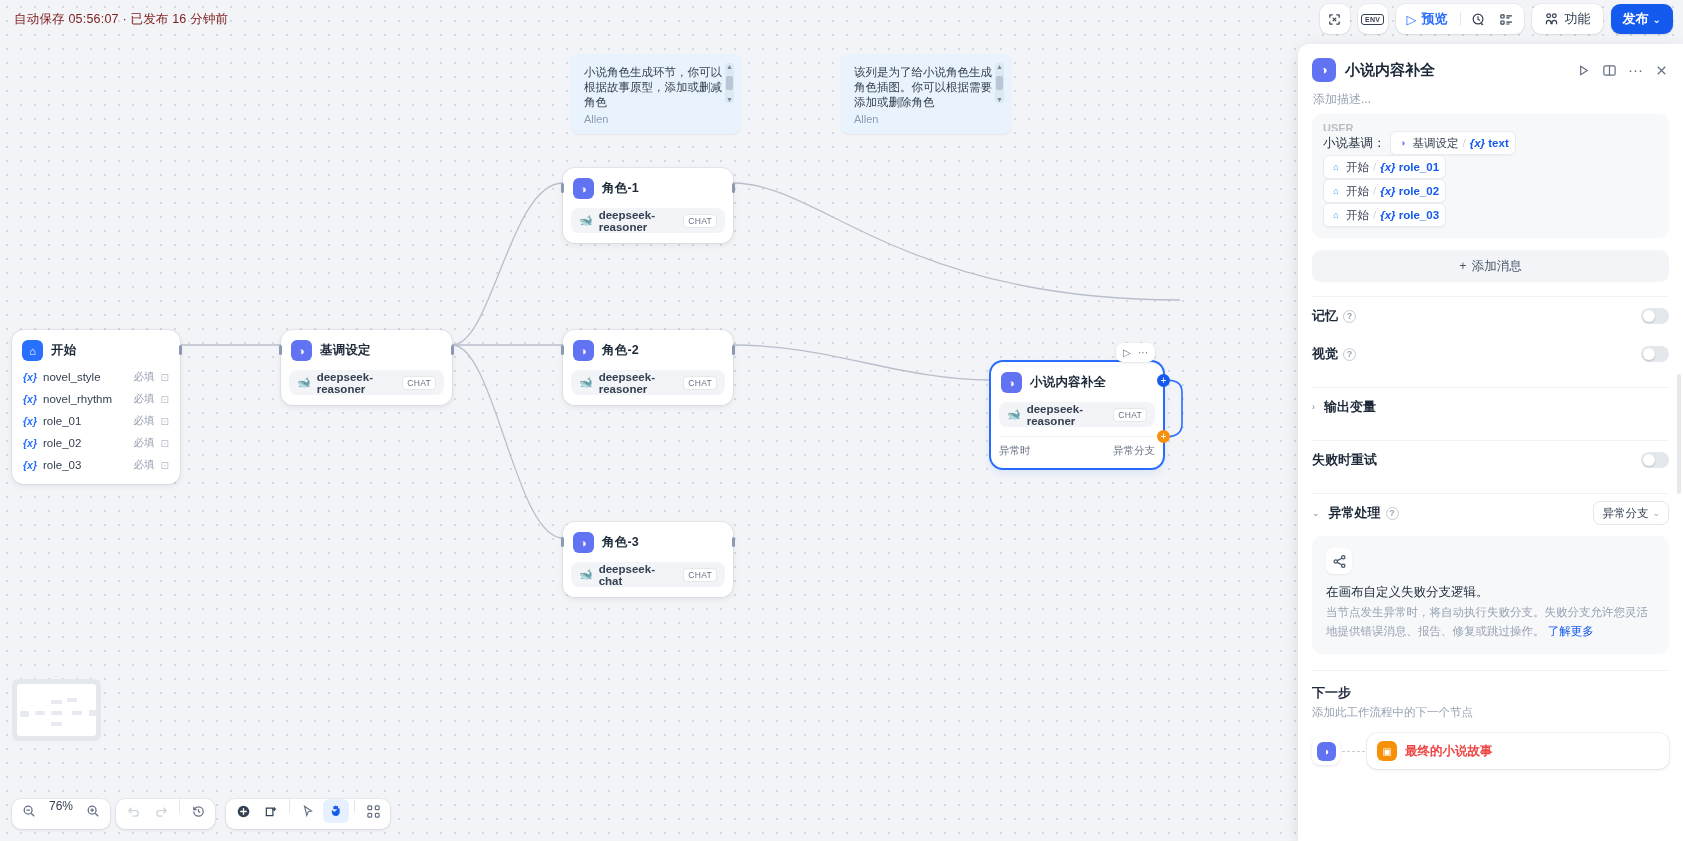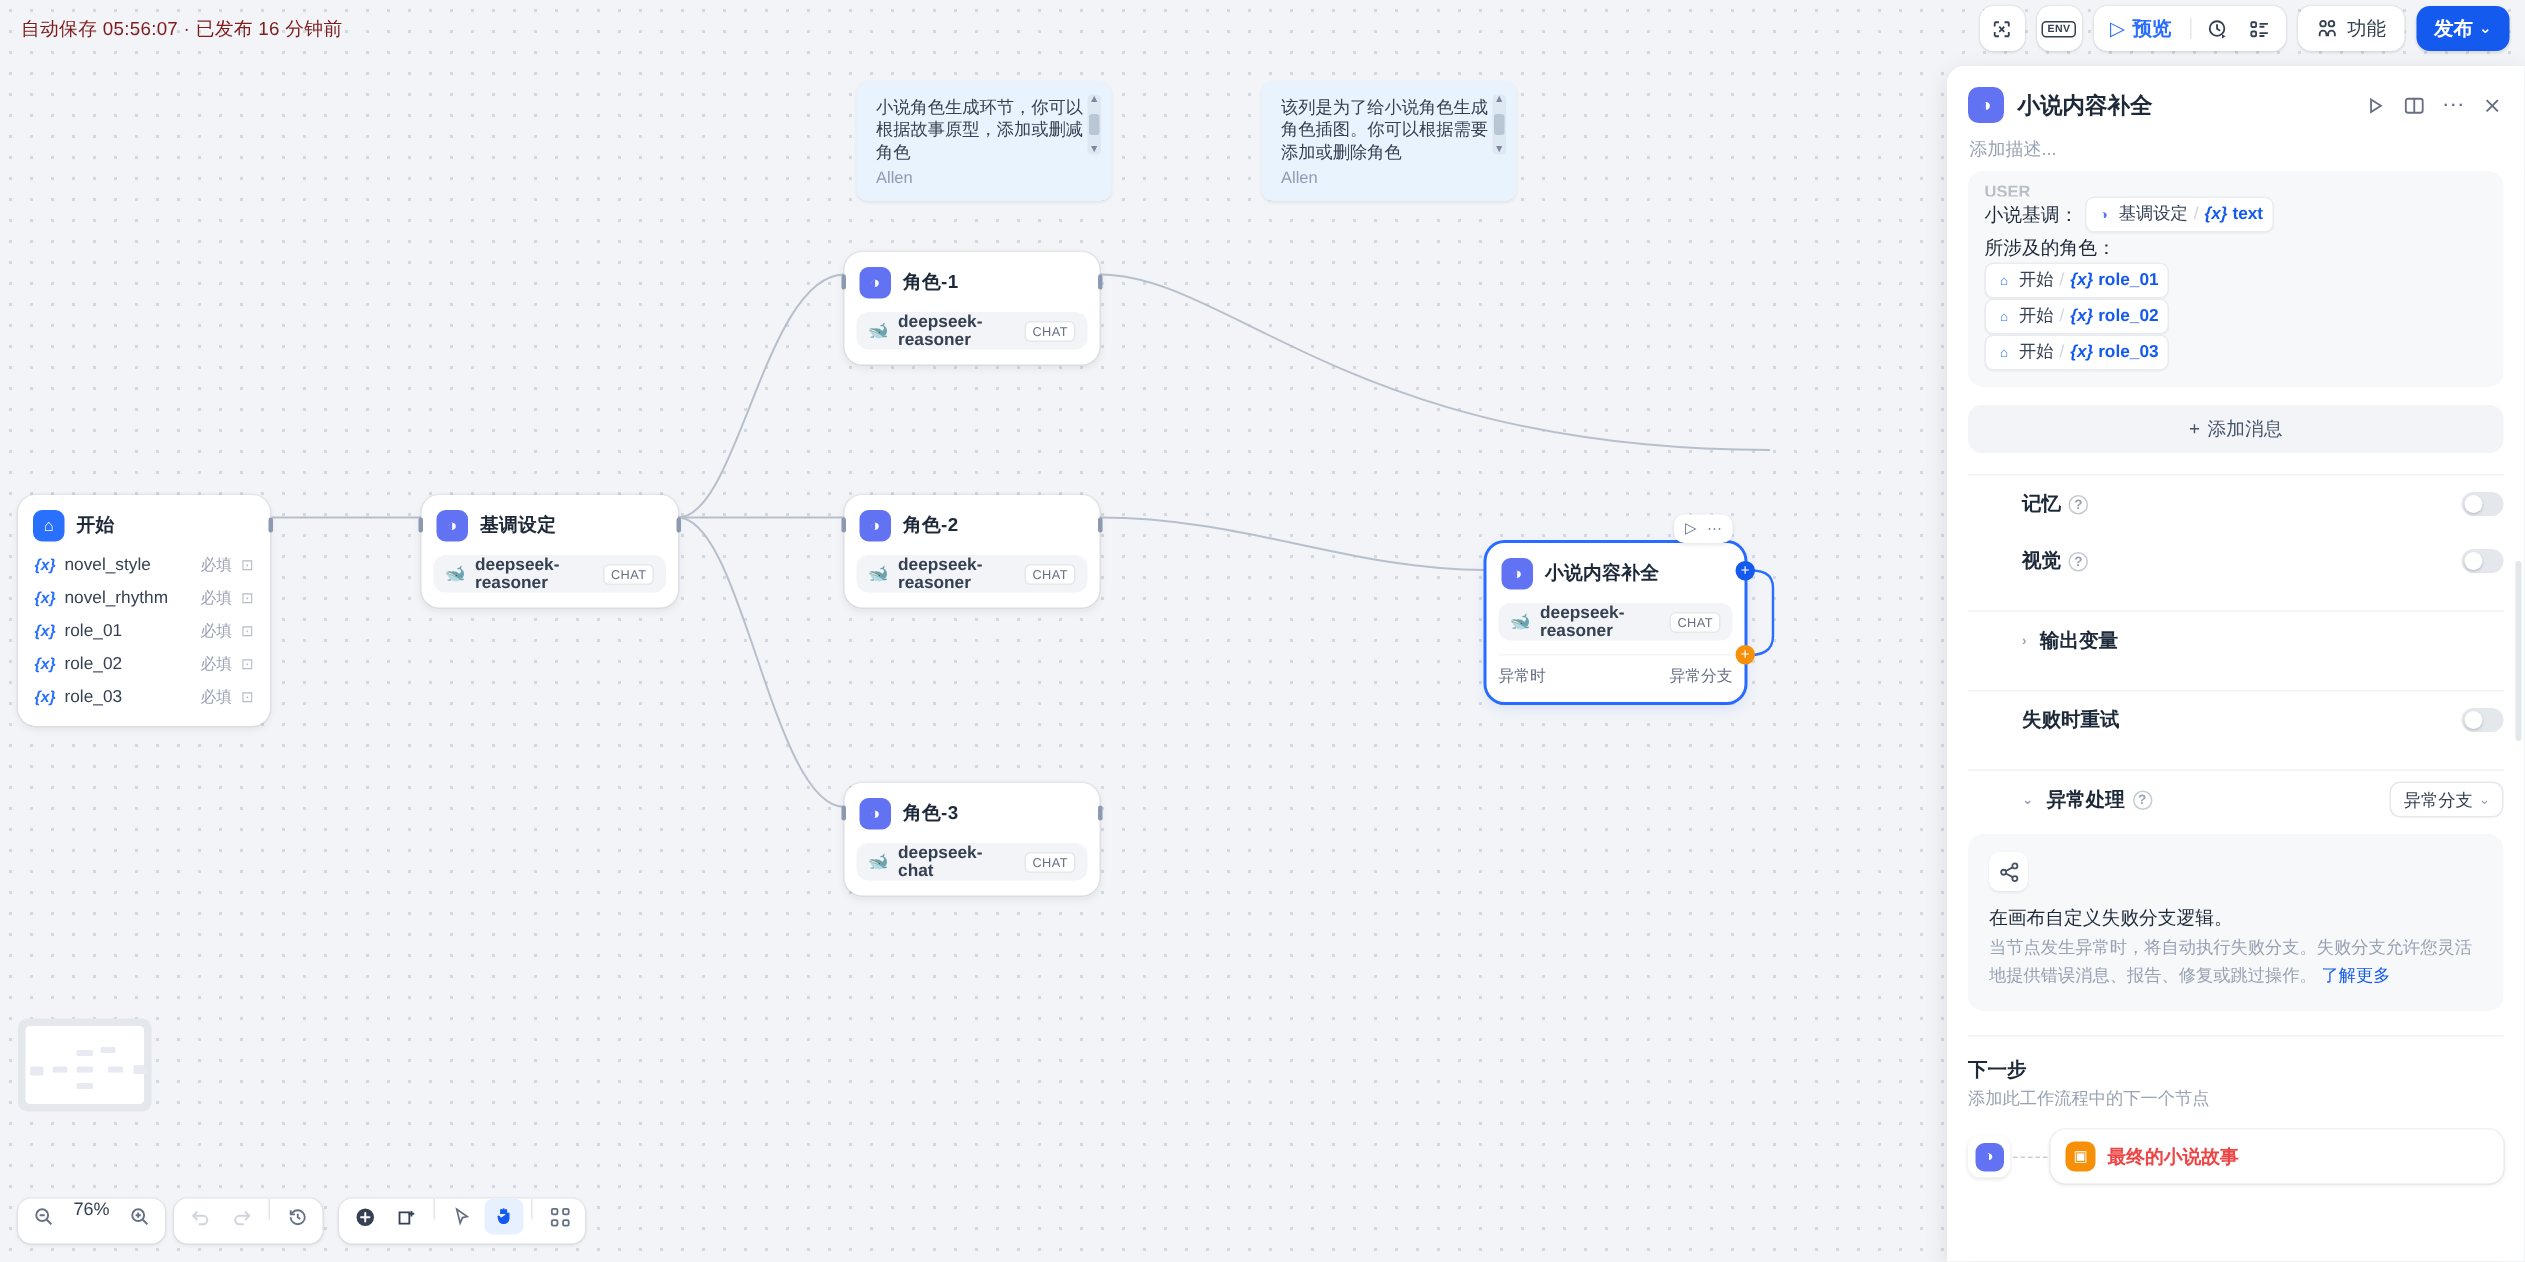--- a/index.html
+++ b/index.html
@@ -162,21 +162,21 @@
   .chip .c-var{color:#155aef;font-weight:600;text-align:right;}
   .chip .c-var i{font-style:italic;}
   .add-msg{
     margin:12px 14px 0 14px;background:#f2f4f7;border-radius:9px;height:32px;display:flex;align-items:center;
     justify-content:center;gap:5px;font-size:12.5px;color:#475467;cursor:pointer;
   }
   .divider{height:1px;background:#f1f2f4;margin:14px 14px 0 14px;}
   .row{
     display:flex;align-items:center;padding:0 14px;height:38px;
   }
-  .row-label{font-size:13px;font-weight:700;color:#1d2939;display:flex;align-items:center;gap:5px;margin-left:36px;}
+  .row-label{font-size:13px;font-weight:700;color:#1d2939;display:flex;align-items:center;gap:5px;}
   .q{width:13px;height:13px;border-radius:50%;border:1px solid #c5cad3;color:#98a2b3;font-size:9px;display:flex;align-items:center;justify-content:center;}
   .toggle{margin-left:auto;width:28px;height:16px;border-radius:9px;background:#e4e7ec;position:relative;cursor:pointer;}
   .toggle:after{content:"";position:absolute;left:2px;top:2px;width:12px;height:12px;border-radius:50%;background:#fff;box-shadow:0 1px 2px rgba(16,24,40,.2);}
   .caret{color:#98a2b3;font-size:9px;margin-right:4px;display:inline-block;}
   .sel-btn{
     margin-left:auto;border:1px solid #e4e7ec;border-radius:7px;height:24px;display:flex;align-items:center;gap:4px;
     padding:0 8px;font-size:11.5px;color:#354052;background:#fff;cursor:pointer;
   }
   .err-card{
     margin:4px 14px 0 14px;background:#f7f8fa;border-radius:10px;padding:12px 14px 14px 14px;
@@ -542,23 +542,20 @@
       <div class="prompt-line">
         <span>小说基调：</span>
         <span class="chip">
           <span class="c-ico">◑</span>
           <span>基调设定</span>
           <span class="c-slash">/</span>
           <span class="c-var"><i>{x}</i> <span>text</span></span>
         </span>
       </div>
       <div class="prompt-line">
-        <span>所涉及的角色：</span>
-      </div>
-      <div class="prompt-line">
         <span class="chip">
           <span class="c-ico start">⌂</span>
           <span>开始</span>
           <span class="c-slash">/</span>
           <span class="c-var"><i>{x}</i> <span>role_01</span></span>
         </span>
       </div>
       <div class="prompt-line">
         <span class="chip">
           <span class="c-ico start">⌂</span>

